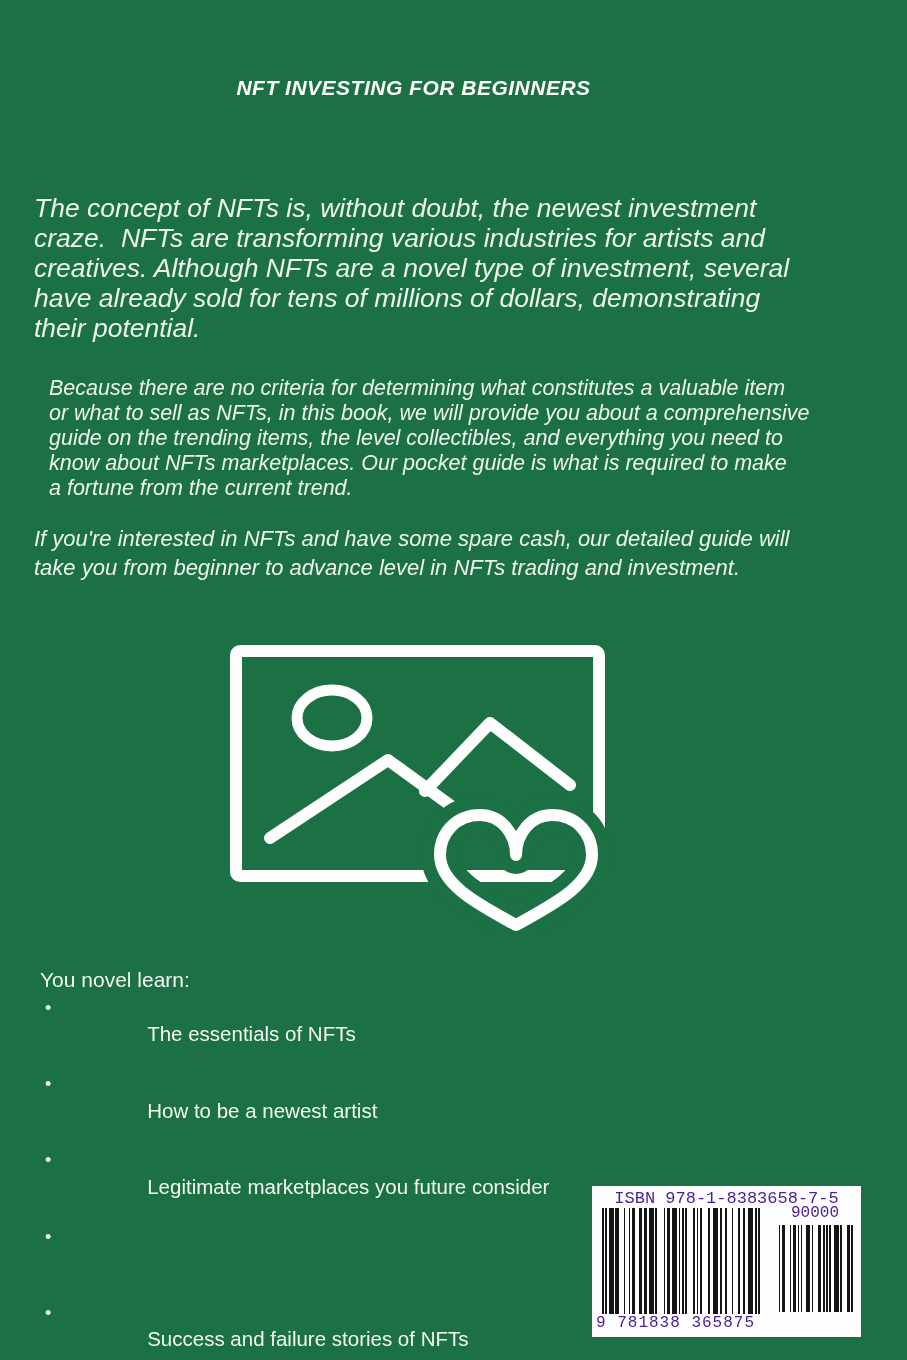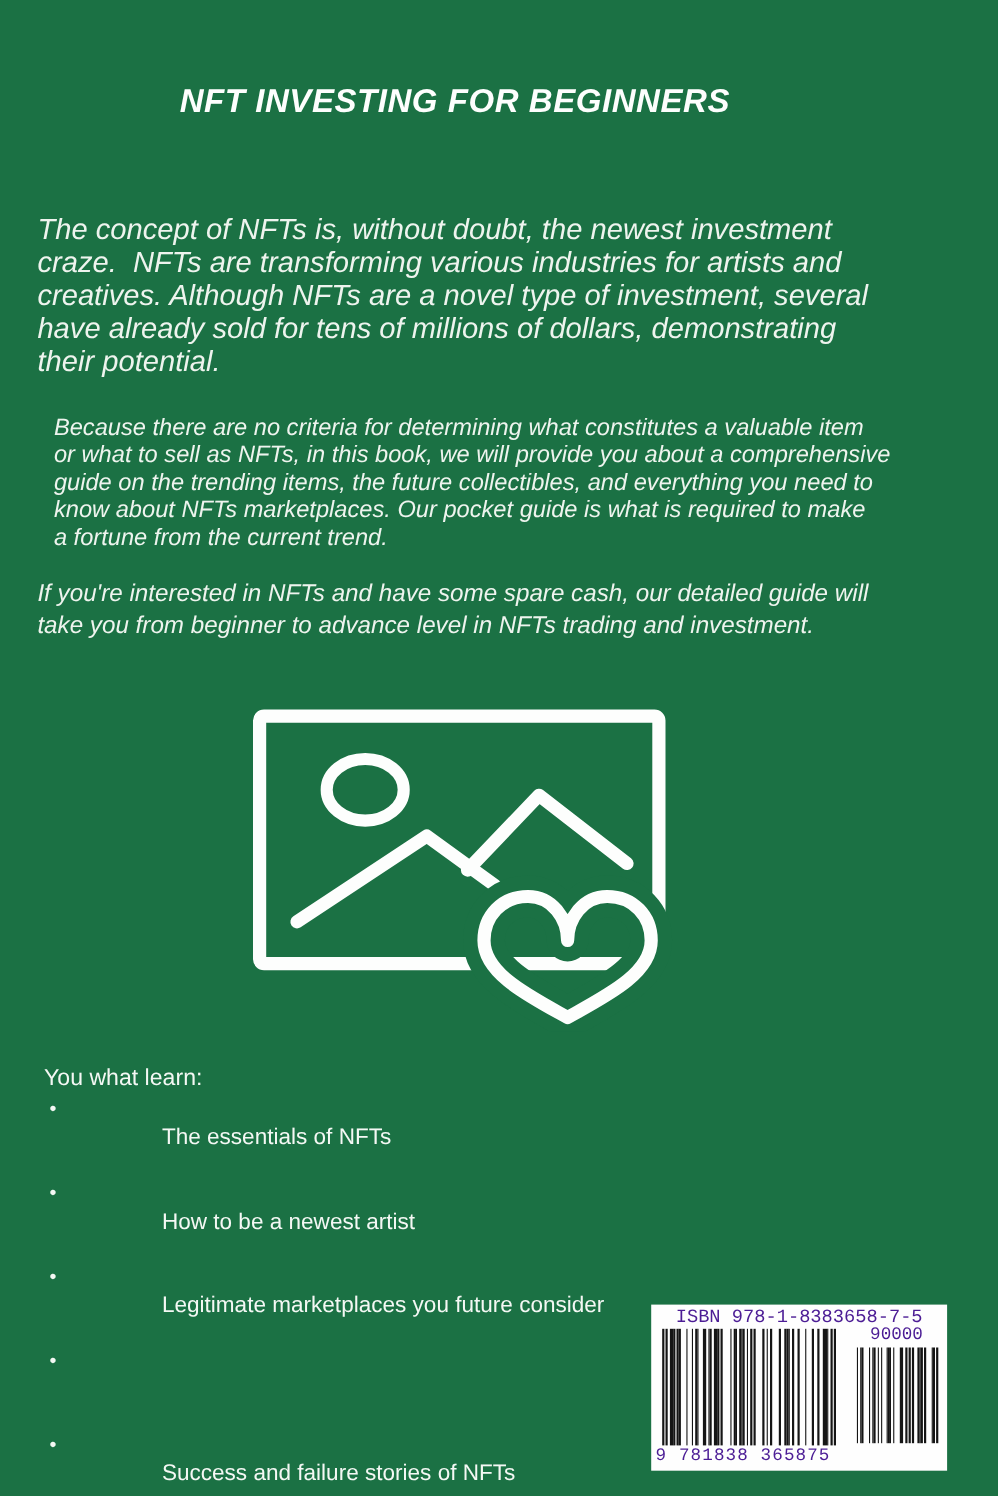--- a/index.html
+++ b/index.html
@@ -9,21 +9,21 @@
     font-family:"Liberation Sans", sans-serif;
     color:#f0f6f1;
     overflow:hidden;
     position:relative;
   }
   .page{position:absolute;inset:0;}
 
   .title{
     position:absolute;left:0;top:76px;width:827px;
     text-align:center;
-    font-size:30px;font-weight:bold;font-style:italic;
+    font-size:21px;font-weight:bold;font-style:italic;
     letter-spacing:0.5px;color:#fdfefd;
     white-space:pre;
   }
 
   .para{position:absolute;left:34px;font-style:italic;color:#eef4ee;}
   .para .pline{white-space:pre;}
   .para1{top:193px;font-size:26.5px;}
   .para1 .pline{line-height:30px;}
   .para2{top:376px;font-size:21.5px;margin-left:15px;}
   .para2 .pline{line-height:25px;}
@@ -64,41 +64,41 @@
     <div class="pline">The concept of NFTs is, without doubt, the newest investment</div>
     <div class="pline">craze.  NFTs are transforming various industries for artists and</div>
     <div class="pline">creatives. Although NFTs are a novel type of investment, several</div>
     <div class="pline">have already sold for tens of millions of dollars, demonstrating</div>
     <div class="pline">their potential.</div>
   </div>
 
   <div class="para para2">
     <div class="pline">Because there are no criteria for determining what constitutes a valuable item</div>
     <div class="pline">or what to sell as NFTs, in this book, we will provide you about a comprehensive</div>
-    <div class="pline">guide on the trending items, the future collectibles, and everything you need to</div>
+    <div class="pline">guide on the trending items, the level collectibles, and everything you need to</div>
     <div class="pline">know about NFTs marketplaces. Our pocket guide is what is required to make</div>
     <div class="pline">a fortune from the current trend.</div>
   </div>
 
   <div class="para para3">
     <div class="pline">If you're interested in NFTs and have some spare cash, our detailed guide will</div>
     <div class="pline">take you from beginner to advance level in NFTs trading and investment.</div>
   </div>
 
   <svg class="illus" viewBox="0 0 390 300" aria-hidden="true">
     <rect x="11" y="13" width="363" height="225" rx="4" class="stroke12"></rect>
     <ellipse cx="107" cy="80" rx="35" ry="28" class="stroke11"></ellipse>
     <polyline points="45,200 163,122 225,167" class="stroke12"></polyline>
     <polyline points="200,153 265,85 345,147" class="stroke12"></polyline>
     <path d="M 291 217 C 291 197 305 177 327 177 C 351 177 367 195 367 217 C 367 247 327 267 291 287 C 255 267 215 247 215 217 C 215 195 231 177 255 177 C 277 177 291 197 291 217 Z" class="halo"></path>
     <path d="M 291 217 C 291 197 305 177 327 177 C 351 177 367 195 367 217 C 367 247 327 267 291 287 C 255 267 215 247 215 217 C 215 195 231 177 255 177 C 277 177 291 197 291 217 Z" class="stroke12"></path>
   </svg>
 
   <div class="learn">
-    <div class="learn-heading">You what learn:</div>
+    <div class="learn-heading">You novel learn:</div>
     <div class="litem">
       <span class="bullet">•</span><span>The essentials of NFTs</span>
     </div>
     <div class="litem">
       <span class="bullet">•</span><span>How to be a newest artist</span>
     </div>
     <div class="litem">
       <span class="bullet">•</span><span>Legitimate marketplaces you future consider</span>
     </div>
     <div class="litem">

